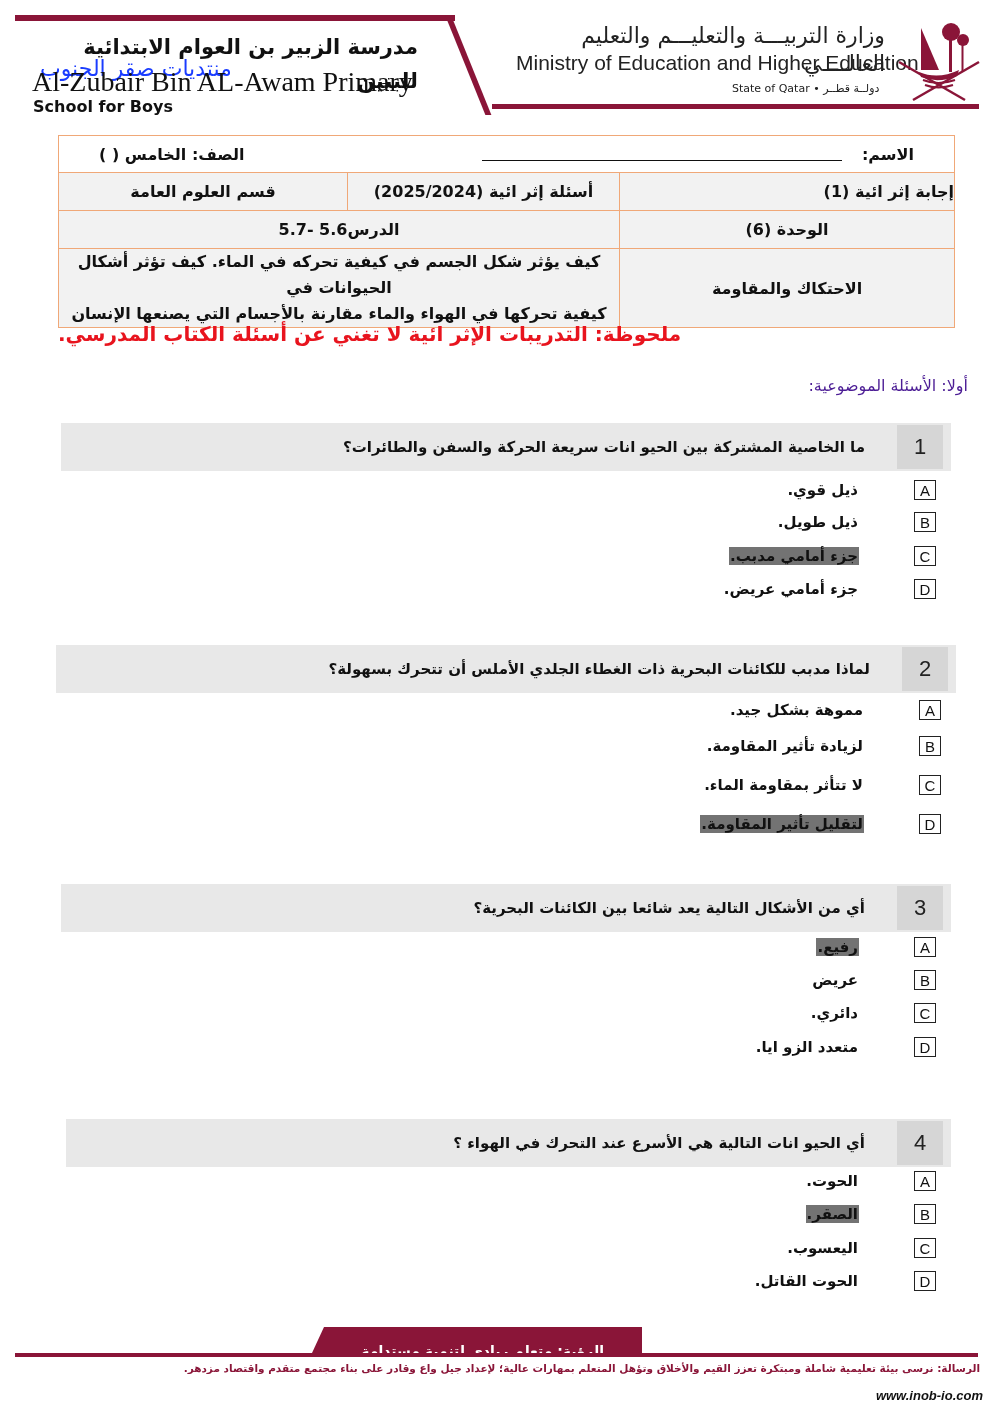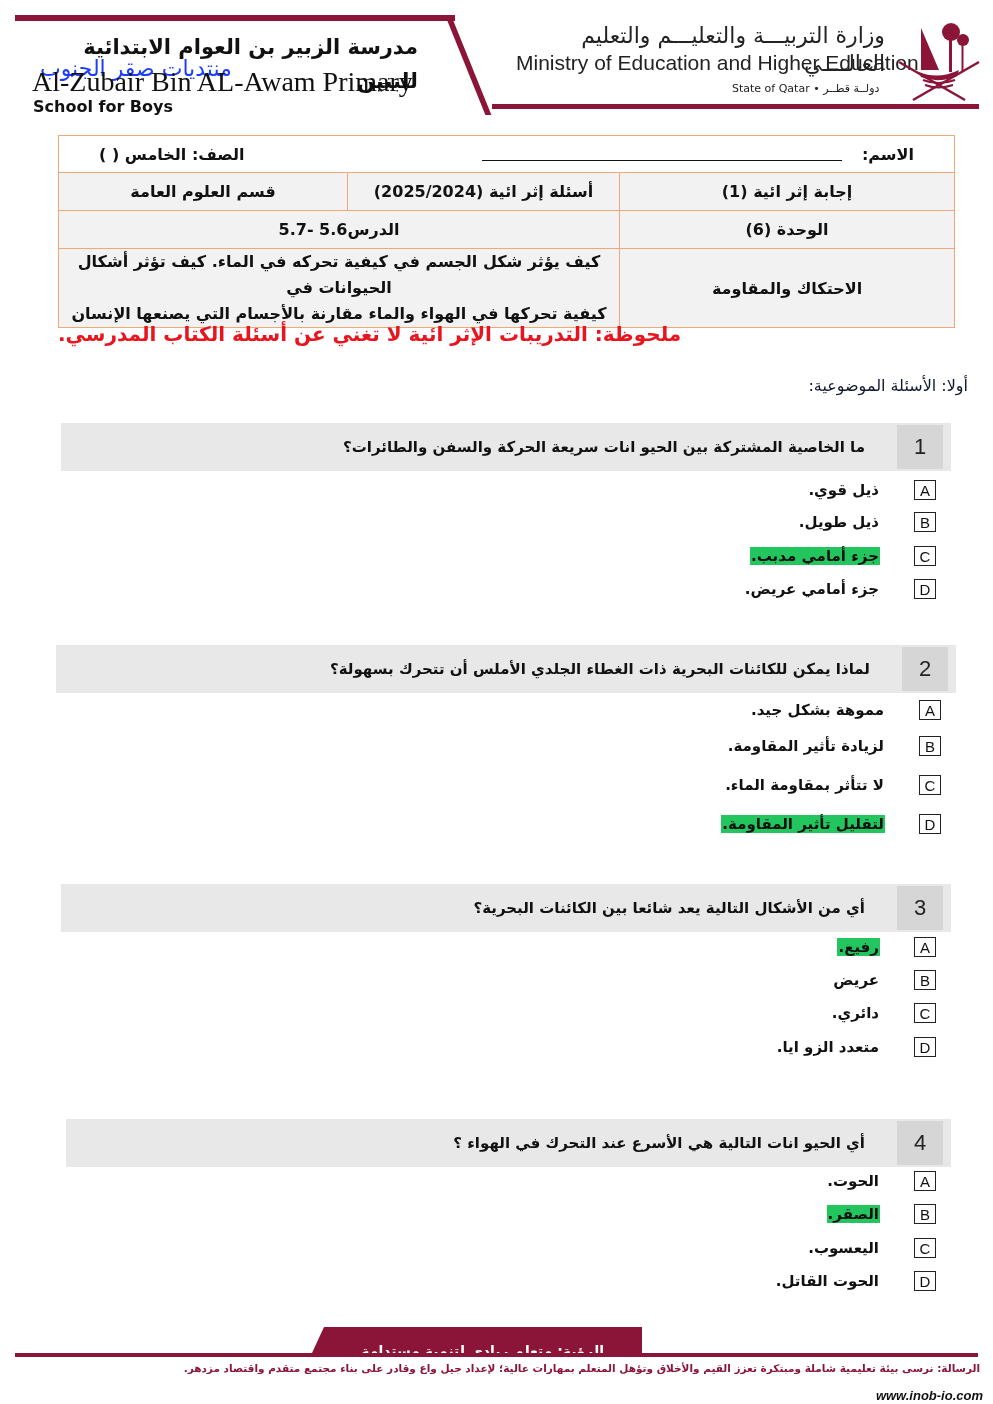--- a/index.html
+++ b/index.html
@@ -29,33 +29,33 @@
   .info td { border: 1.5px solid #f0a878; font-size: 16px; font-weight: bold; text-align: center; color: #111; }
   .row-name td { height: 37px; background: #fff; }
   .row-grey td { height: 38px; background: #f2f2f2; }
   .row-lesson td { height: 66px; background: #f2f2f2; }
   .cell-inner-name { display: flex; direction: rtl; align-items: center; height: 100%; padding: 0 40px; justify-content: space-between; }
   .name-line { display: inline-block; width: 360px; border-bottom: 1.5px solid #111; height: 14px; margin: 0 20px; }
   .lesson-desc { font-weight: normal; font-size: 14px; line-height: 26px; }
 
   .note { position: absolute; left: 58px; top: 322px; width: 897px; text-align: left; direction: rtl;
     color: #e8141e; font-size: 20px; font-weight: bold; }
-  .section-title { position: absolute; right: 25px; top: 376px; direction: rtl; font-size: 16px; color: #0f172a; margin-left: 46px; }
+  .section-title { position: absolute; right: 25px; top: 376px; direction: rtl; font-size: 16px; color: #4c1d95; margin-left: 46px; }
 
   
   .q { position: absolute; direction: rtl; }
   .q-head { position: relative; height: 48px; background: #e8e8e8; display: flex; align-items: center; direction: rtl; }
   .q-num { width: 46px; height: 44px; background: #d6d6d6; margin-right: 8px; display: flex; align-items: center; justify-content: center;
     font-family: "Liberation Sans", sans-serif; font-size: 22px; color: #222; }
   .q-text { margin-right: 32px; font-size: 15px; font-weight: bold; color: #111; }
   .opt { position: absolute; right: 0; display: flex; direction: rtl; align-items: center; height: 26px; }
   .opt-letter { width: 22px; height: 20px; border: 1.2px solid #222; display: flex; align-items: center; justify-content: center;
     font-family: "Liberation Sans", sans-serif; font-size: 15px; margin-right: 15px; background: #fff; }
-  .opt-text { margin-right: 34px; font-size: 15px; font-weight: bold; color: #111; padding: 0 1px; }
-  .opt-text.hl { background: #22c55e; }
+  .opt-text { margin-right: 55px; font-size: 15px; font-weight: bold; color: #111; padding: 0 1px; }
+  .opt-text.hl { background: #737373; }
 
   
   .foot-tab { position: absolute; left: 312px; top: 1327px; width: 330px; height: 26px; background: #8a1538;
     clip-path: polygon(12px 0, 100% 0, 100% 100%, 0 100%); }
   .foot-vision { position: absolute; left: 330px; top: 1330px; width: 300px; text-align: center; direction: rtl; color: #fff; font-size: 14px; font-weight: bold; margin-top: 13px; }
   .foot-line { position: absolute; left: 15px; top: 1353px; width: 963px; height: 4px; background: #8a1538; }
   .foot-msg { position: absolute; left: 15px; top: 1362px; width: 965px; text-align: right; direction: rtl; color: #8a1538; font-size: 10.5px; font-weight: bold; white-space: nowrap; overflow: hidden; }
   .foot-url { position: absolute; right: 10px; top: 1388px; font-family: "Liberation Sans", sans-serif; font-style: italic; font-weight: bold; font-size: 13px; color: #111; }
 </style>
 </head>
@@ -93,21 +93,21 @@
       <tr class="row-name">
     <td colspan="3">
       <div class="cell-inner-name">
         <span>الاسم:</span>
         <span class="name-line"></span>
         <span style="margin-right:auto;">الصف: الخامس (   )</span>
       </div>
     </td>
   </tr>
   <tr class="row-grey">
-    <td style="width:335px;">إجابة إثر ائية (1)</td>
+    <td style="width:335px;text-align:right;">إجابة إثر ائية (1)</td>
     <td style="width:272px;">أسئلة إثر ائية (2025/2024)</td>
     <td>قسم العلوم العامة</td>
   </tr>
   <tr class="row-grey">
     <td>الوحدة (6)</td>
     <td colspan="2">الدرس5.6 -5.7</td>
   </tr>
   <tr class="row-lesson">
     <td>الاحتكاك والمقاومة</td>
     <td colspan="2" class="lesson-desc">
@@ -140,21 +140,21 @@
     </div>
   <div class="opt" style="top:153px;">
       <span class="opt-letter">D</span>
       <span class="opt-text">جزء أمامي عريض.</span>
     </div>
 </div>
 
 <div class="q" style="left:56px; top:645px; width:900px; height:200px;">
   <div class="q-head">
     <div class="q-num">2</div>
-    <div class="q-text">لماذا يمكن للكائنات البحرية ذات الغطاء الجلدي الأملس أن تتحرك بسهولة؟</div>
+    <div class="q-text">لماذا مدبب للكائنات البحرية ذات الغطاء الجلدي الأملس أن تتحرك بسهولة؟</div>
   </div>
   <div class="opt" style="top:52px;">
       <span class="opt-letter">A</span>
       <span class="opt-text">مموهة بشكل جيد.</span>
     </div>
   <div class="opt" style="top:88px;">
       <span class="opt-letter">B</span>
       <span class="opt-text">لزيادة تأثير المقاومة.</span>
     </div>
   <div class="opt" style="top:127px;">

